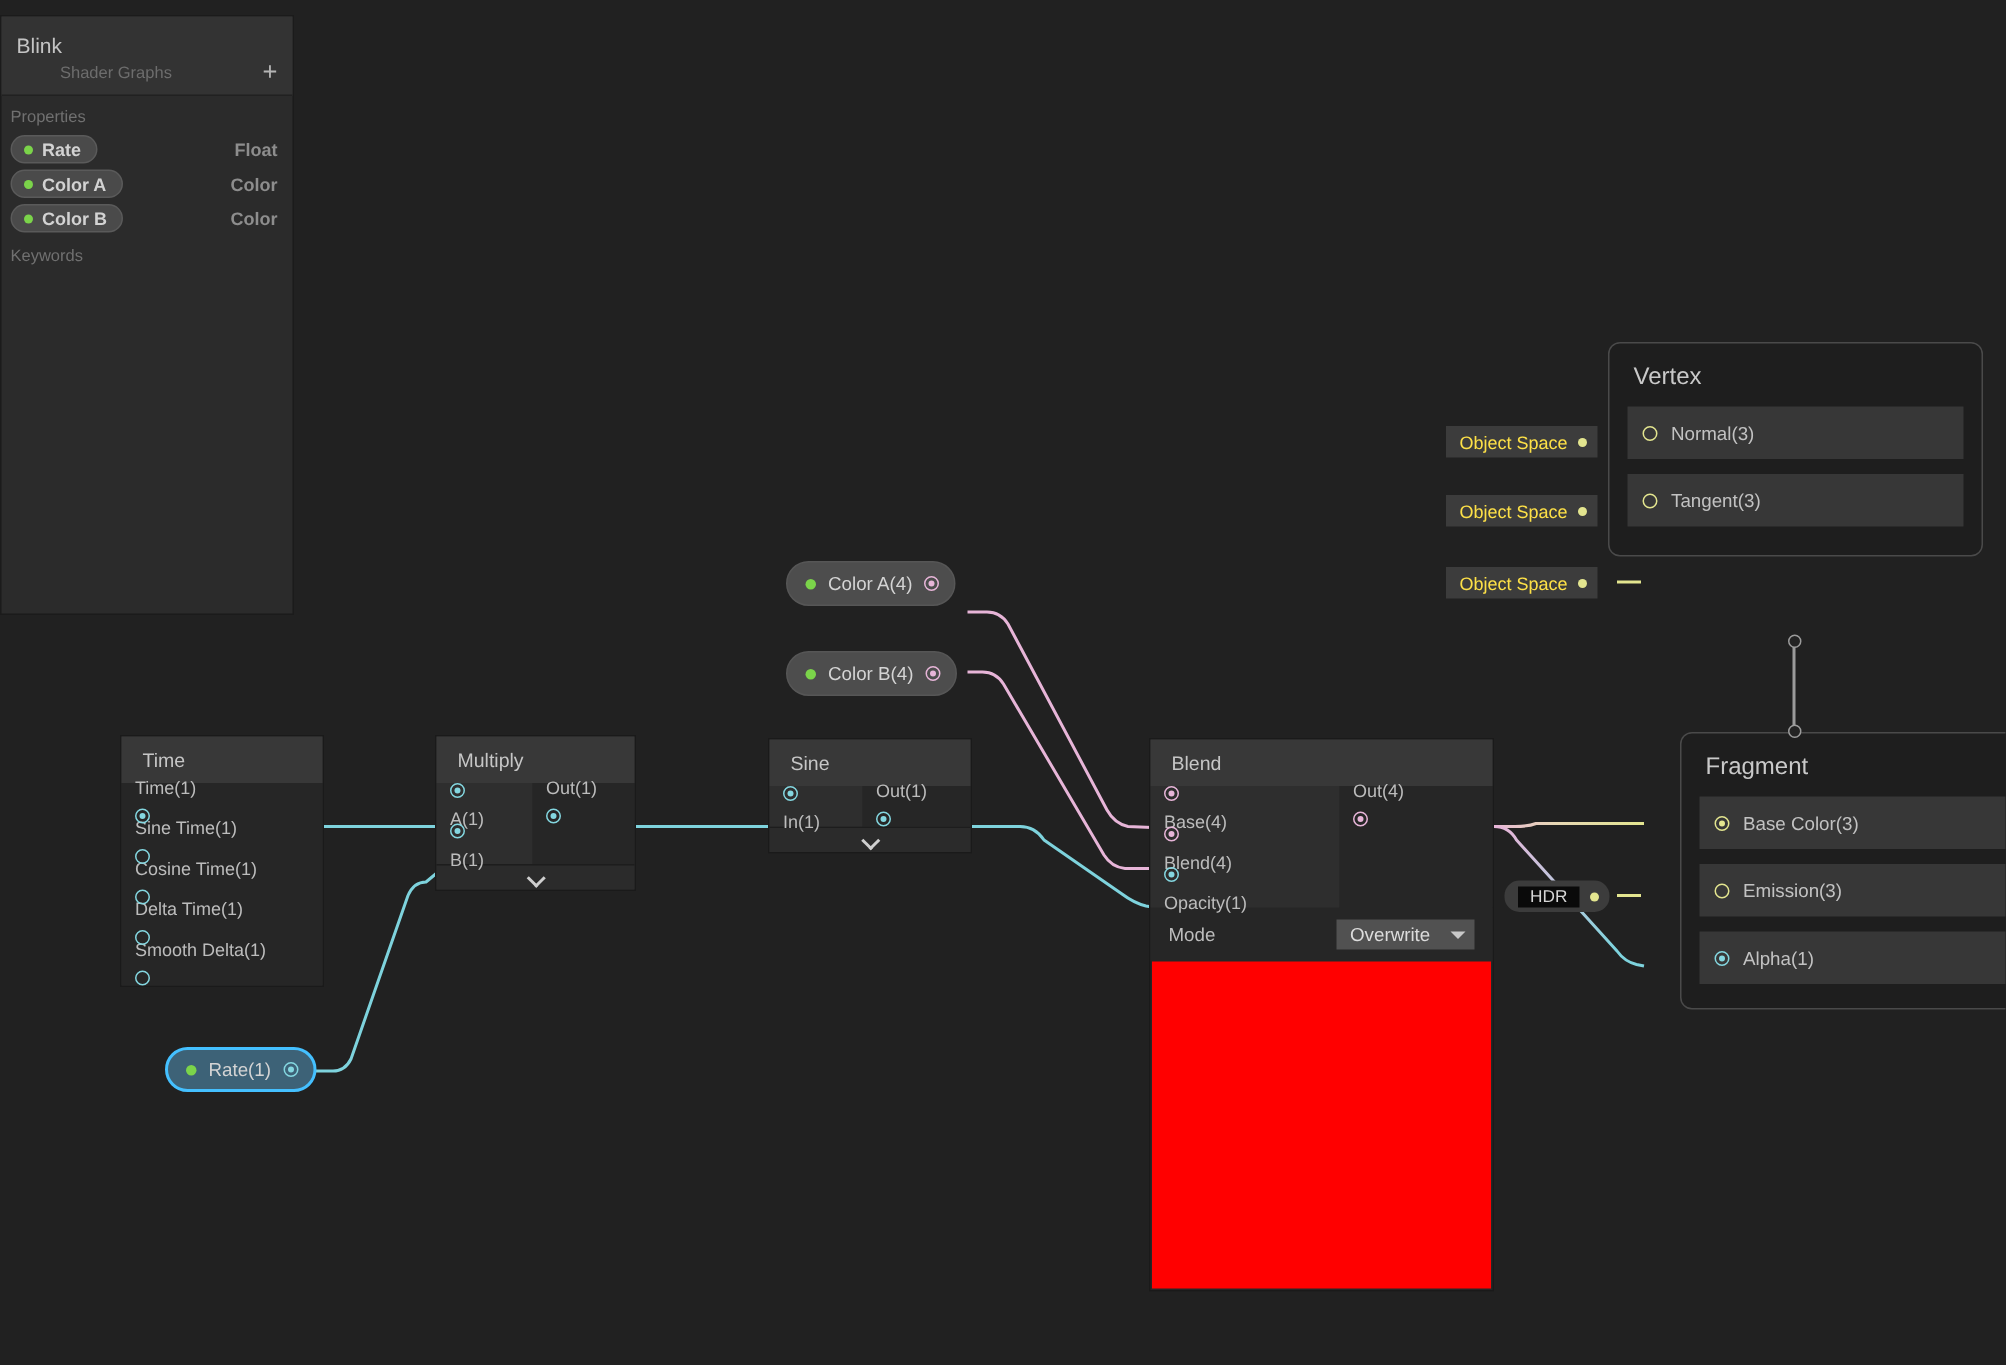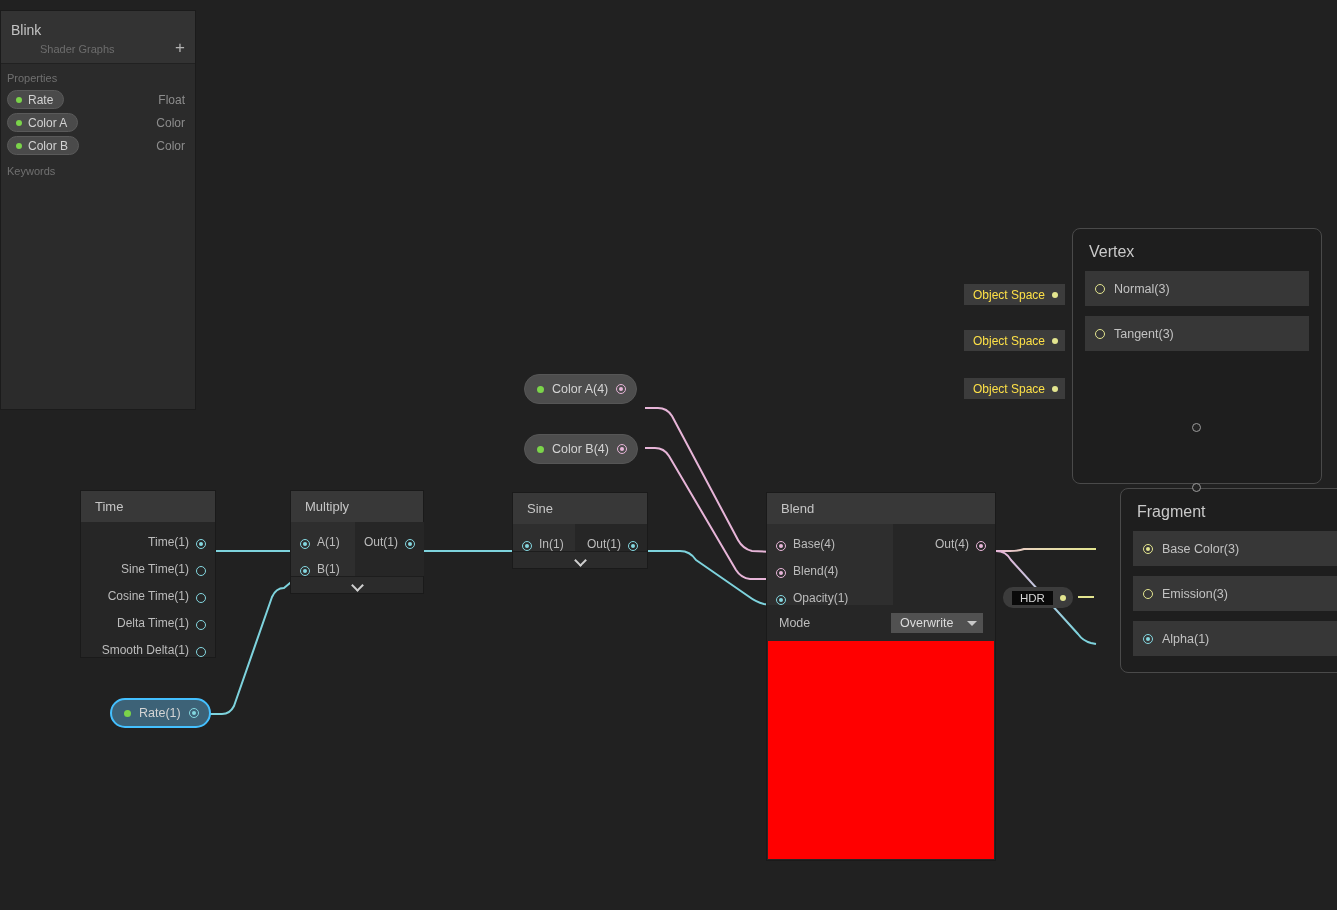--- a/index.html
+++ b/index.html
@@ -20,37 +20,37 @@
     background: #2b2b2b; border: 1px solid #1b1b1b; z-index: 30;
   }
   .bb-header { padding: 10px 21px 6px 10px; border-bottom: 1px solid #212121; position: relative; background:#333333; }
   .bb-title { color: #c4c4c4; font-size: 14px; line-height: 18px; }
   .bb-sub { color: #6d6d6d; font-size: 11px; line-height: 16px; margin-top: 2px; margin-left: 29px; }
   .bb-plus {
     position: absolute; right: 10px; top: 30px; color: #b4b4b4; font-size: 17px; line-height: 14px;
     cursor: pointer; font-weight: 400;
   }
   .bb-section { color: #707070; font-size: 11px; padding: 8px 0 4px 6px; }
-  .bb-row { display: flex; align-items: center; justify-content: space-between; padding: 2px 10px 2px 6px; }
+  .bb-row { display: flex; align-items: center; justify-content: space-between; padding: 2px 10px 2px 6px; font-weight: bold; }
   .bb-pill {
     display: inline-flex; align-items: center; gap: 6px;
     background: #4a4a4a; border: 1px solid #5a5a5a; border-radius: 11px;
     padding: 2px 10px 2px 8px; height: 19px;
   }
   .bb-pill-dot { width: 6px; height: 6px; border-radius: 50%; background: #7bd44a; flex: none; }
   .bb-pill-label { color: #d2d2d2; font-size: 12px; line-height: 14px; }
   .bb-type { color: #8d8d8d; font-size: 12px; }
 
   
   .node { position: absolute; background: #262626; border: 1px solid #1a1a1a; z-index: 10; }
   .node-title { background: #383838; color: #c6c6c6; font-size: 13px; padding: 8px 14px; }
   .node-body { display: flex; }
   .slot-col-in { background: #2e2e2e; flex: none; }
   .slot-col-out { background: #262626; flex: 1; }
-  .slot { display: flex; align-items: flex-end; height: 27px; padding: 0 9px; gap: 7px; }
+  .slot { display: flex; align-items: flex-start; height: 27px; padding: 0 9px; gap: 7px; flex-direction: column; }
   .slot.right-label { justify-content: flex-end; }
   .slot-label { color: #bcbcbc; font-size: 12px; white-space: nowrap; }
   .node-footer { border-top: 1px solid #1d1d1d; height: 17px; display: flex; align-items: center; justify-content: center; background:#2b2b2b; }
   .chev { width: 9px; height: 9px; position: relative; }
   .chev::after {
     content: ""; position: absolute; left: 0; top: 0; width: 7px; height: 7px;
     border-right: 2px solid #cfcfcf; border-bottom: 2px solid #cfcfcf;
     transform: rotate(45deg); transform-origin: center;
   }
 
@@ -315,21 +315,21 @@
     <span class="plabel">Color B(4)</span>
     <span class="port c4 filled"></span>
   </div>
 
   <div class="prop-node selected" style="left:110px; top:698px;">
     <span class="dot"></span>
     <span class="plabel">Rate(1)</span>
     <span class="port c1 filled"></span>
   </div>
 
-  <div class="stack" style="left:1072px; top:228px; width:250px; height:256px;">
+  <div class="stack" style="left:1072px; top:228px; width:250px; height:143px;">
     <div class="stack-title">Vertex</div>
     <div class="block">
       <span class="port c3"></span>
       <span class="block-label">Normal(3)</span>
     </div>
     <div class="block">
       <span class="port c3"></span>
       <span class="block-label">Tangent(3)</span>
     </div>
   </div>

